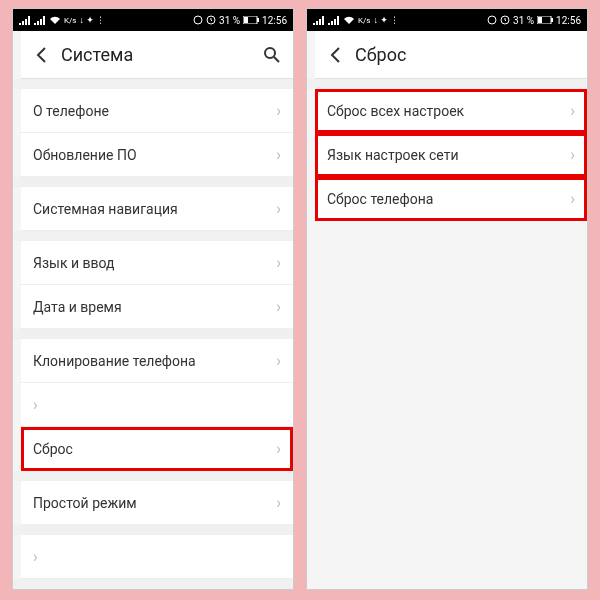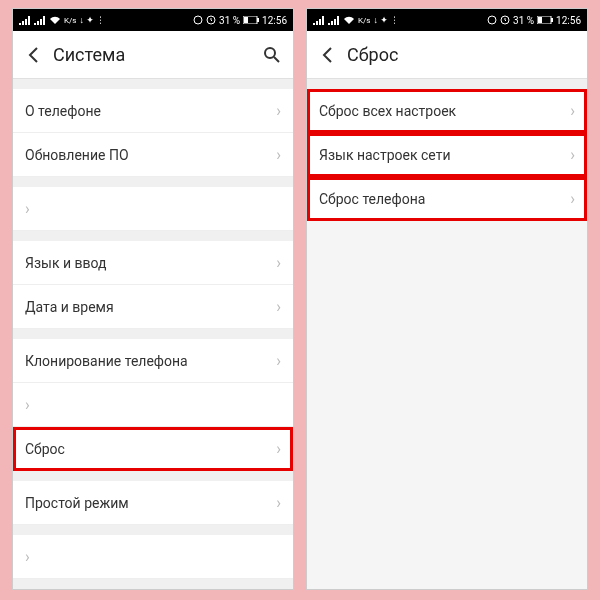--- a/index.html
+++ b/index.html
@@ -38,20 +38,21 @@
     gap: 3px;
   }
   .statusbar svg { display: block; }
   .appbar {
     height: 48px;
     background: #fff;
     display: flex;
     align-items: center;
     padding: 13px 10px;
     border-bottom: 1px solid #e0e0e0;
+    margin-left: 8px;
   }
   .appbar .back {
     width: 22px;
     display: flex;
     align-items: center;
     justify-content: center;
     cursor: pointer;
   }
   .appbar .title {
     flex: 1;
@@ -80,20 +81,21 @@
     height: 44px;
     display: flex;
     align-items: center;
     justify-content: space-between;
     padding: 0 12px;
     border-bottom: 1px solid #eee;
     font-size: 14px;
     color: #333;
     cursor: pointer;
     position: relative;
+    margin-left: 8px;
   }
   .item .chev {
     color: #bbb;
     font-size: 16px;
   }
   .item.highlight {
     outline: 3px solid #e60000;
     outline-offset: -3px;
     z-index: 2;
   }
@@ -154,20 +156,21 @@
       <div class="item">
         <span>О телефоне</span>
         <span class="chev">›</span>
       </div>
       <div class="item">
         <span>Обновление ПО</span>
         <span class="chev">›</span>
       </div>
       <div class="gap"></div>
       <div class="item">
+        <span>Системная навигация</span>
         <span class="chev">›</span>
       </div>
       <div class="gap"></div>
       <div class="item">
         <span>Язык и ввод</span>
         <span class="chev">›</span>
       </div>
       <div class="item">
         <span>Дата и время</span>
         <span class="chev">›</span>

